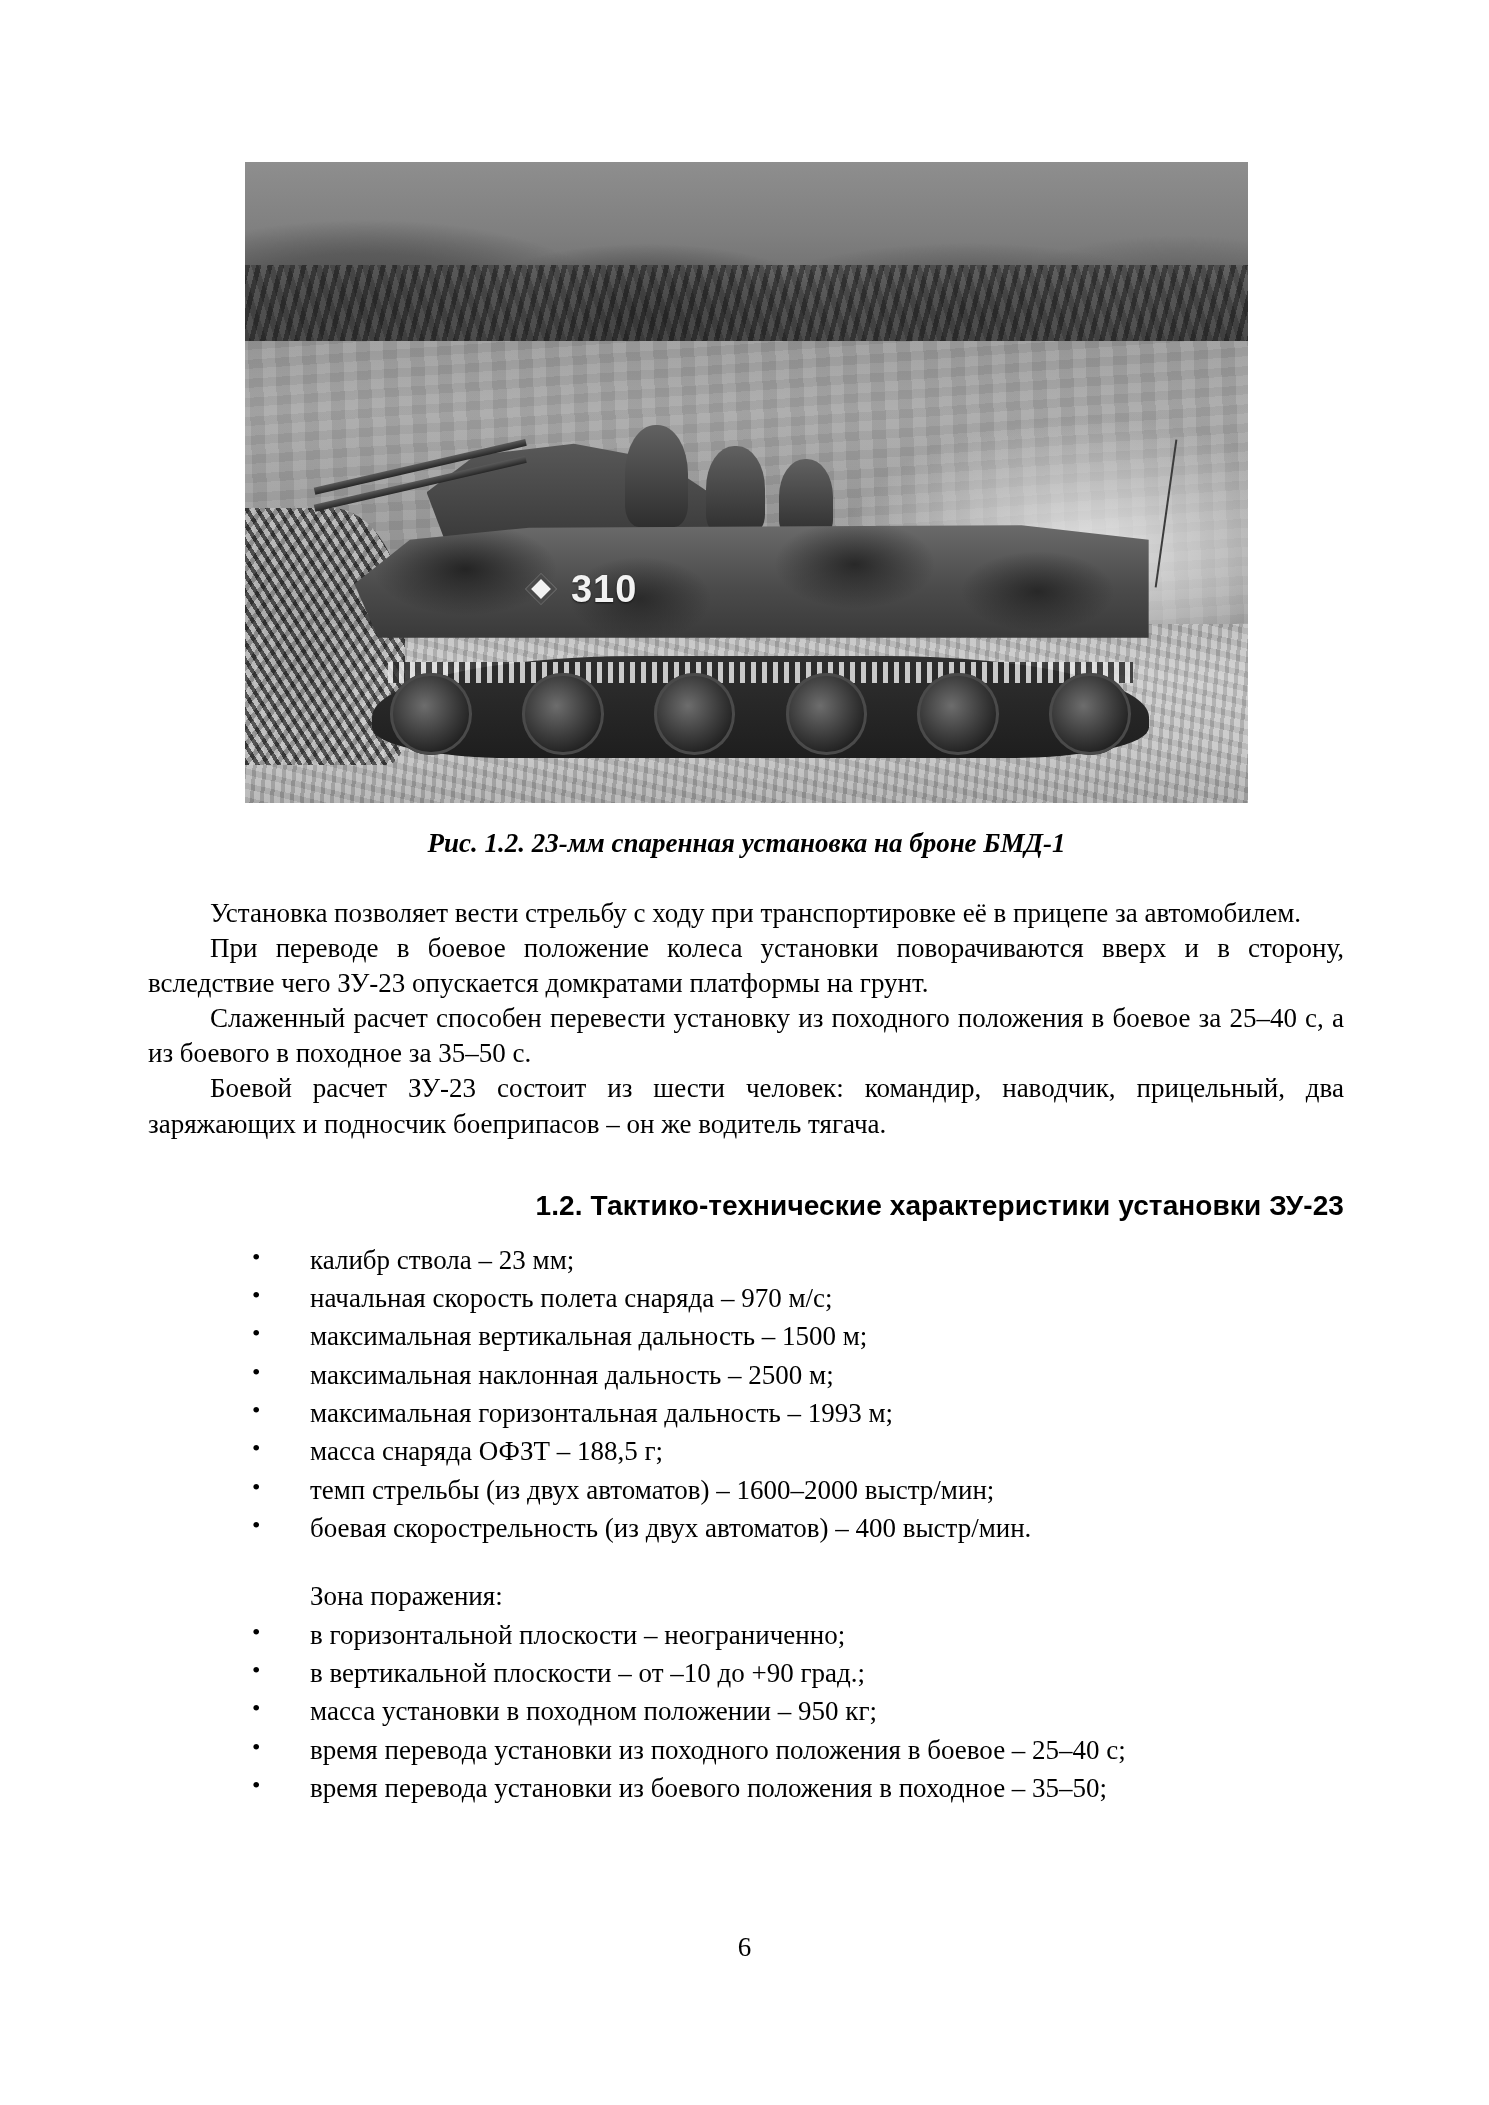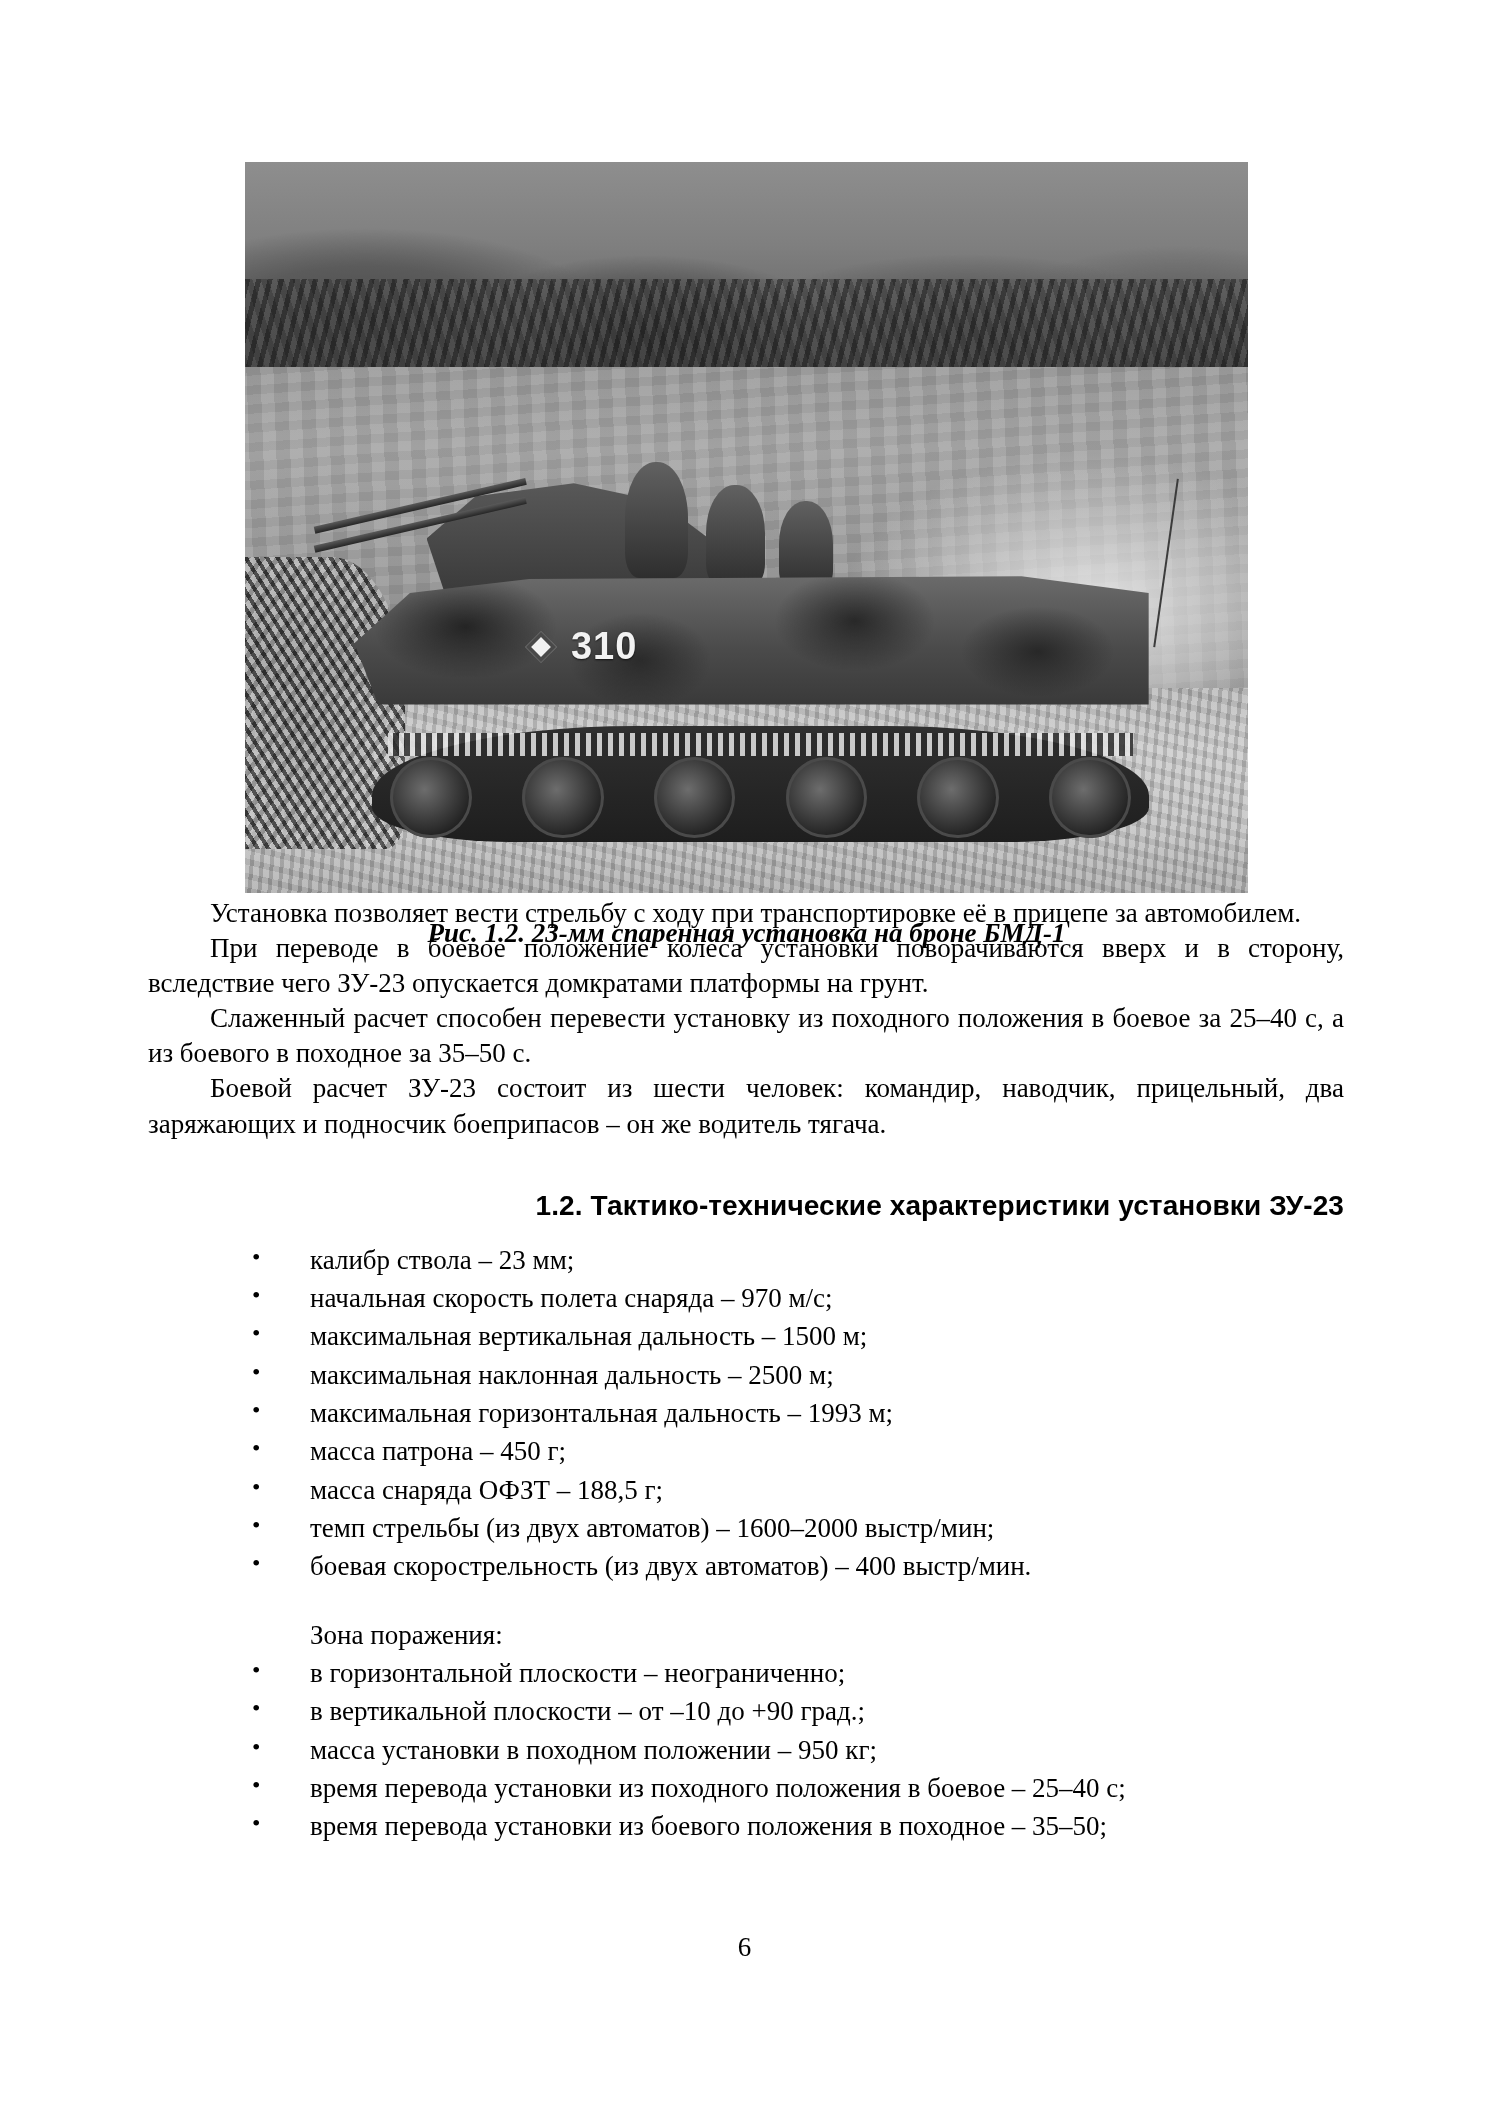--- a/index.html
+++ b/index.html
@@ -25,21 +25,21 @@
   
   .figure-block {
     position: absolute;
     left: 245px;
     top: 162px;
     width: 1003px;
   }
   .figure-photo {
     position: relative;
     width: 1003px;
-    height: 731px;
+    height: 641px;
     overflow: hidden;
     background: #8a8a8a;
   }
   
   .ph-sky {
     position: absolute; left: 0; top: 0; width: 100%; height: 30%;
     background:
       radial-gradient(ellipse 34% 58% at 12% 72%, #4a4a4a 0%, #5b5b5b 42%, rgba(110,110,110,0) 72%),
       radial-gradient(ellipse 26% 50% at 40% 80%, #3f3f3f 0%, #565656 45%, rgba(110,110,110,0) 75%),
       radial-gradient(ellipse 30% 46% at 72% 78%, #4f4f4f 0%, #626262 48%, rgba(120,120,120,0) 78%),
@@ -297,21 +297,20 @@
     <p class="para">Боевой расчет ЗУ-23 состоит из шести человек: командир, наводчик, прицельный, два заряжающих и подносчик боеприпасов – он же водитель тягача.</p>
 
     <h2 class="section-title">1.2. Тактико-технические характеристики установки ЗУ-23</h2>
 
     <ul class="spec-list">
       <li>калибр ствола – 23 мм;</li>
       <li>начальная скорость полета снаряда – 970 м/с;</li>
       <li>максимальная вертикальная дальность – 1500 м;</li>
       <li>максимальная наклонная дальность – 2500 м;</li>
       <li>максимальная горизонтальная дальность – 1993 м;</li>
-      <li>масса патрона – 450 г;</li>
       <li>масса снаряда ОФЗТ – 188,5 г;</li>
       <li>темп стрельбы (из двух автоматов) – 1600–2000 выстр/мин;</li>
       <li>боевая скорострельность (из двух автоматов) – 400 выстр/мин.</li>
     </ul>
 
     <p class="sub-head">Зона поражения:</p>
 
     <ul class="spec-list">
       <li>в горизонтальной плоскости – неограниченно;</li>
       <li>в вертикальной плоскости – от –10 до +90 град.;</li>

